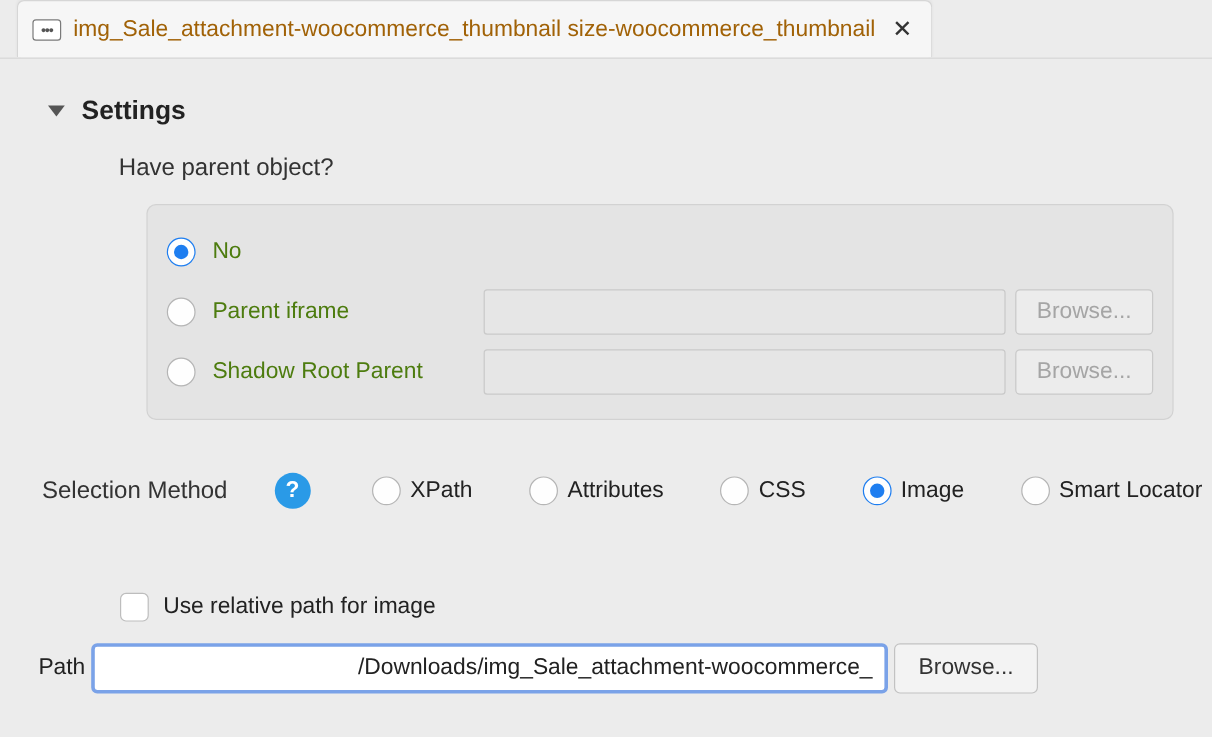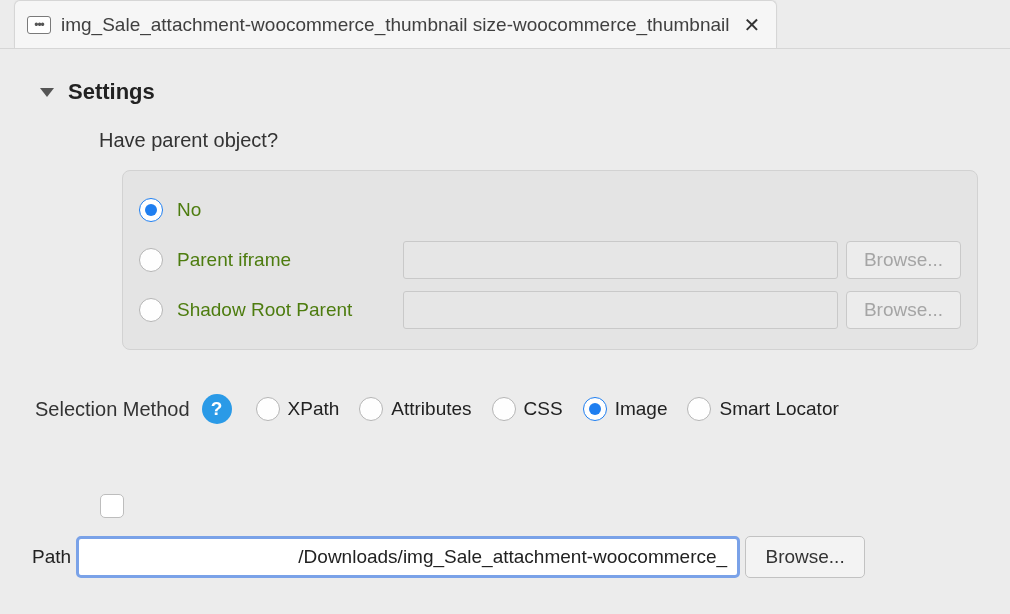--- a/index.html
+++ b/index.html
@@ -42,21 +42,21 @@
     display: flex;
     align-items: center;
     justify-content: center;
     background: #fff;
     font-size: 12px;
     color: #555;
     letter-spacing: -1px;
   }
   .tab-title {
     font-size: 19px;
-    color: #404040;
+    color: #a16207;
     white-space: nowrap;
   }
   .tab-close {
     font-size: 20px;
     color: #333;
     cursor: pointer;
     padding: 2px 4px;
     line-height: 1;
   }
   .panel {
@@ -147,20 +147,21 @@
     font-size: 19px;
     display: flex;
     align-items: center;
     justify-content: center;
   }
   .sel-method-row {
     display: flex;
     align-items: center;
     gap: 12px;
     padding: 44px 0 0 35px;
+    justify-content: space-between;
   }
   .sel-label {
     font-size: 20px;
     color: #333;
   }
   .help-icon {
     width: 30px; height: 30px;
     border-radius: 50%;
     background: #2a9ae7;
     color: #fff;
@@ -290,20 +291,21 @@
         <span>Image</span>
       </span>
       <span class="method-opt">
         <span class="radio"></span>
         <span>Smart Locator</span>
       </span>
     </div>
 
     <div class="relpath-row">
       <span class="checkbox"></span>
+      <span>Use relative path for image</span>
     </div>
 
     <div class="path-row">
       <span>Path</span>
       <div class="path-input">/Downloads/img_Sale_attachment-woocommerce_</div>
       <div class="browse-btn">Browse...</div>
     </div>
 
   </div>
 </div>

